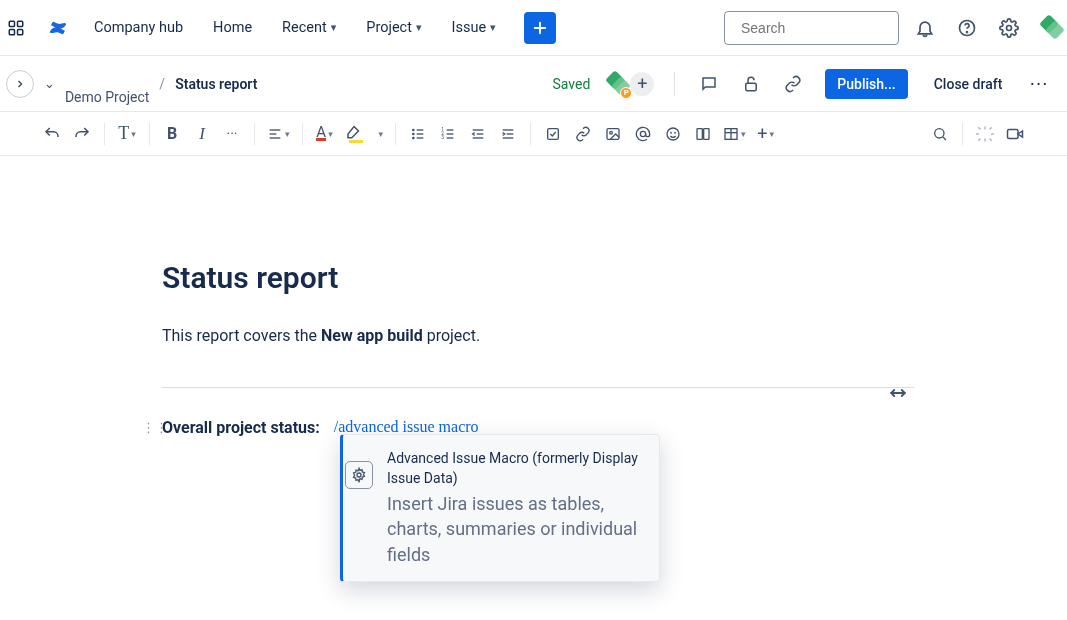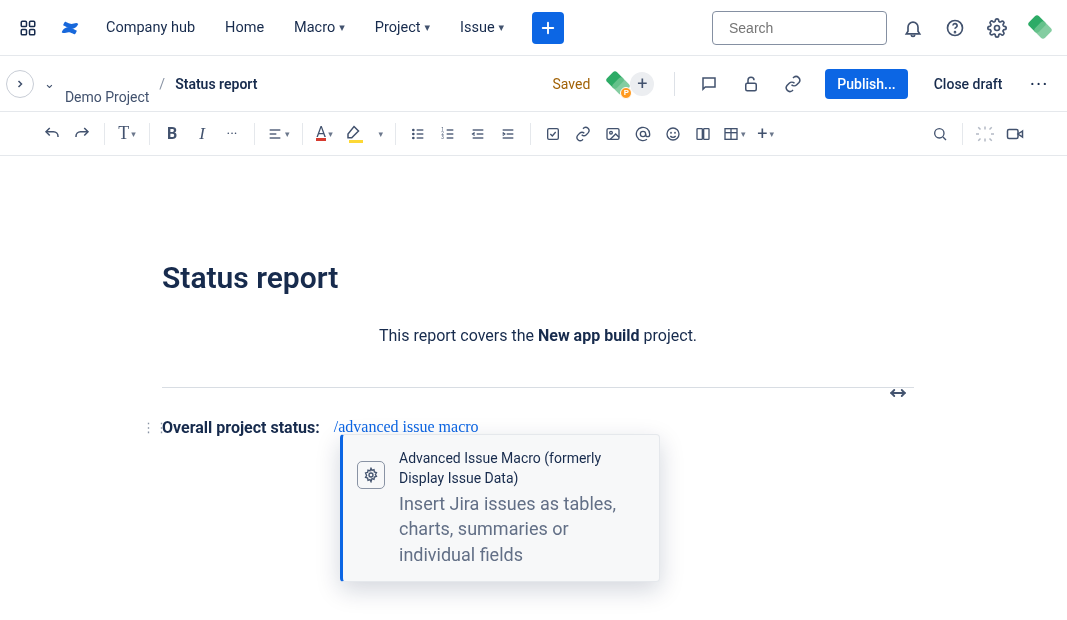--- a/index.html
+++ b/index.html
@@ -11,21 +11,21 @@
     background: #fff;
     width: 1067px;
     height: 620px;
     overflow: hidden;
   }
   
   .topnav {
     height: 56px;
     display: flex;
     align-items: center;
-    padding: 0 12px;
+    padding: 0 0;
     border-bottom: 1px solid #e5e8ec;
     gap: 10px;
   }
   .icon-btn {
     width: 32px; height: 32px;
     display: inline-flex;
     align-items: center;
     justify-content: center;
     border-radius: 4px;
     cursor: pointer;
@@ -103,21 +103,21 @@
     display: inline-flex;
     align-items: center;
     justify-content: center;
     cursor: pointer;
     color: #42526E;
   }
   .bc-text { color: #42526E; cursor: pointer; margin-top: 27px; }
   .bc-sep { color: #8993A4; }
   .bc-current { font-weight: 600; color: #172B4D; }
   .subheader-spacer { flex: 1; }
-  .saved-label { color: #a16207; margin-right: 4px; }
+  .saved-label { color: #15803d; margin-right: 4px; }
   .presence {
     display: flex;
     align-items: center;
   }
   .presence .avatar-dots { margin-right: -2px; }
   .plus-circle {
     width: 28px; height: 28px;
     background: #eceef1;
     border-radius: 50%;
     display: inline-flex;
@@ -194,21 +194,20 @@
   .page-title {
     font-size: 30px;
     font-weight: 600;
     margin: 44px 0 28px 0;
     color: #172B4D;
   }
   .para {
     font-size: 16px;
     line-height: 1.6;
     color: #172B4D;
-    text-align: center;
   }
   .para b { font-weight: 700; }
   .hr {
     border: none;
     border-top: 1.5px solid #d8dde3;
     margin: 38px 0 30px 0;
   }
   .line2 {
     display: flex;
     align-items: center;
@@ -235,21 +234,21 @@
   .dropdown {
     position: absolute;
     left: 340px;
     top: 434px;
     width: 320px;
     background: #F7F8F9;
     border: 1px solid #e5e8ec;
     border-left: 3px solid #0C66E4;
     border-radius: 4px;
     box-shadow: 0 8px 24px rgba(9,30,66,0.18);
-    padding: 14px 16px 14px 14px;
+    padding: 14px 16px 14px 2px;
     display: flex;
     gap: 14px;
   }
   .dropdown .dd-icon {
     width: 28px; height: 28px;
     border: 1.5px solid #8993A4;
     border-radius: 5px;
     display: flex; align-items: center; justify-content: center;
     color: #44546F;
     flex-shrink: 0;
@@ -288,21 +287,21 @@
   </div>
   <div class="icon-btn">
     <svg width="22" height="22" viewBox="0 0 32 32">
         <path fill="#1868DB" d="M4 22c2-4 6-9 14-6l8 4s-2 5-3 5-6-3-9-3c-4 0-7 3-10 0z"></path>
         <path fill="#1868DB" d="M28 10c-2 4-6 9-14 6L6 12s2-5 3-5 6 3 9 3c4 0 7-3 10 0z"></path>
       </svg>
   </div>
   <div class="nav-link">Company hub</div>
   <div class="nav-link">Home</div>
   <div class="nav-link">
-    <span>Macro</span>
+    <span>Recent</span>
     <span class="chev">▾</span>
   </div>
   <div class="nav-link">
     <span>Project</span>
     <span class="chev">▾</span>
   </div>
   <div class="nav-link">
     <span>Issue</span>
     <span class="chev">▾</span>
   </div>

